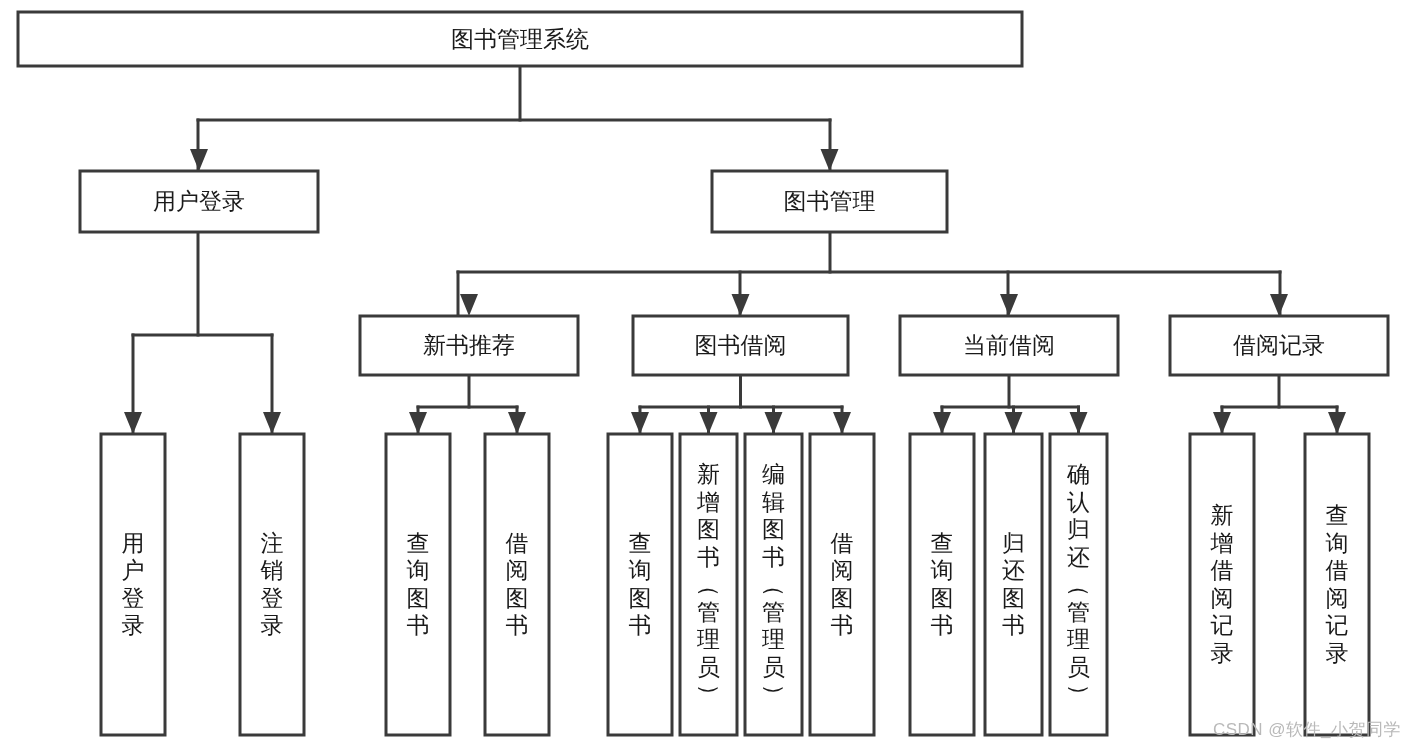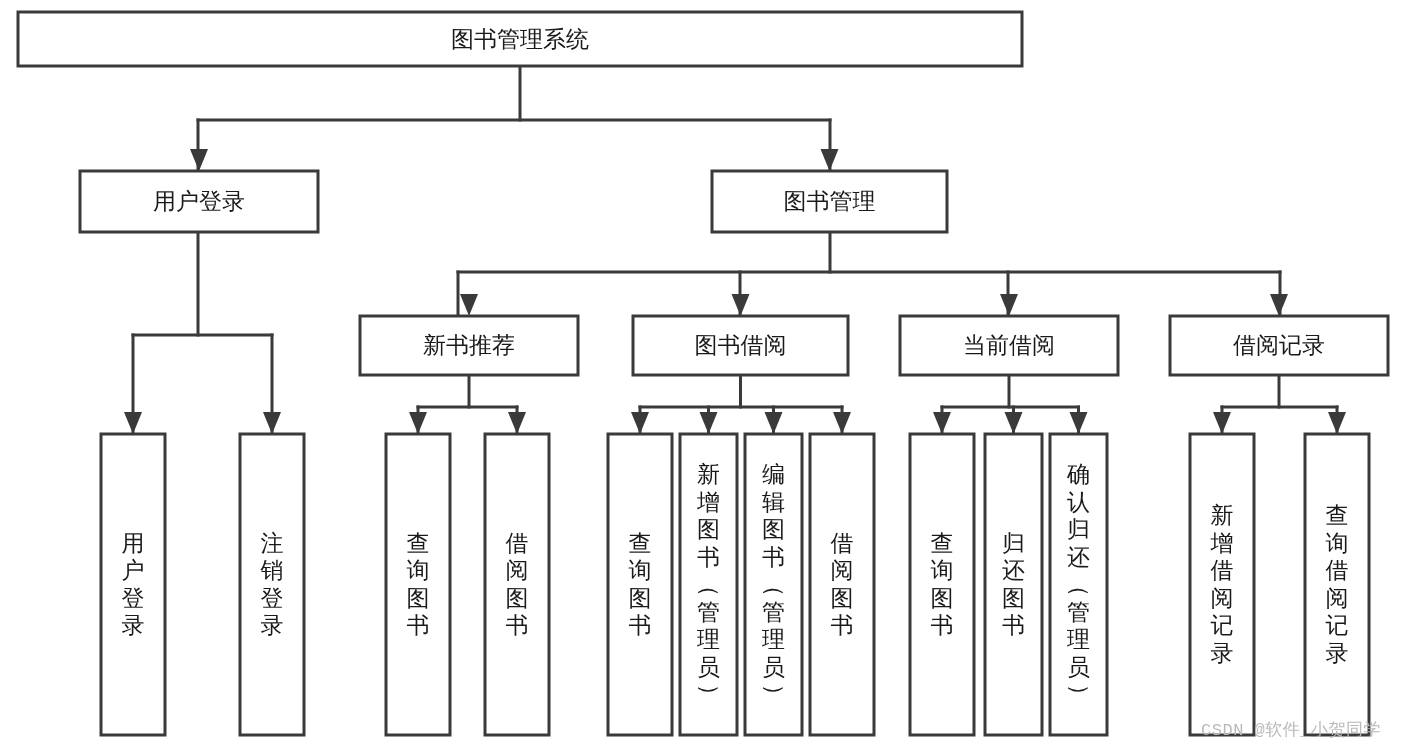--- a/index.html
+++ b/index.html
@@ -48,23 +48,23 @@
     dominant-baseline: middle;
   }
   .node-label-v {
     font-family: "DejaVu Sans", "Liberation Sans", sans-serif;
     font-size: 23px;
     fill: #1a1a1a;
     text-anchor: middle;
   }
   .watermark {
     position: absolute;
-    right: 24px;
+    right: 4px;
     bottom: 6px;
-    font-family: Liberation Mono, monospace;
+    font-family: Liberation Sans, sans-serif;
     font-size: 17px;
     color: #b9b9b9;
     letter-spacing: 0.5px;
     white-space: nowrap;
     user-select: none;
   }
 </style>
 </head>
 <body>
 

